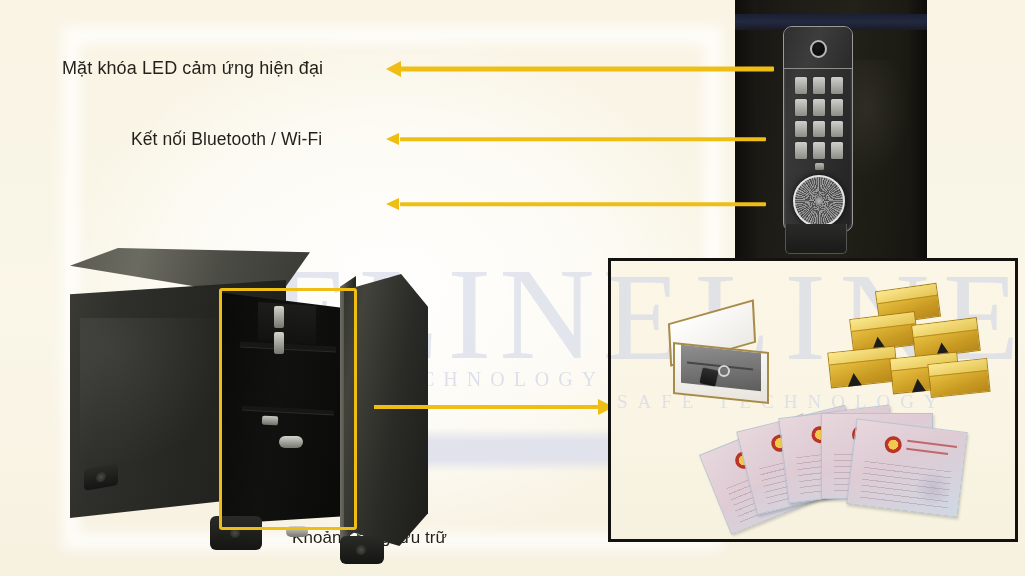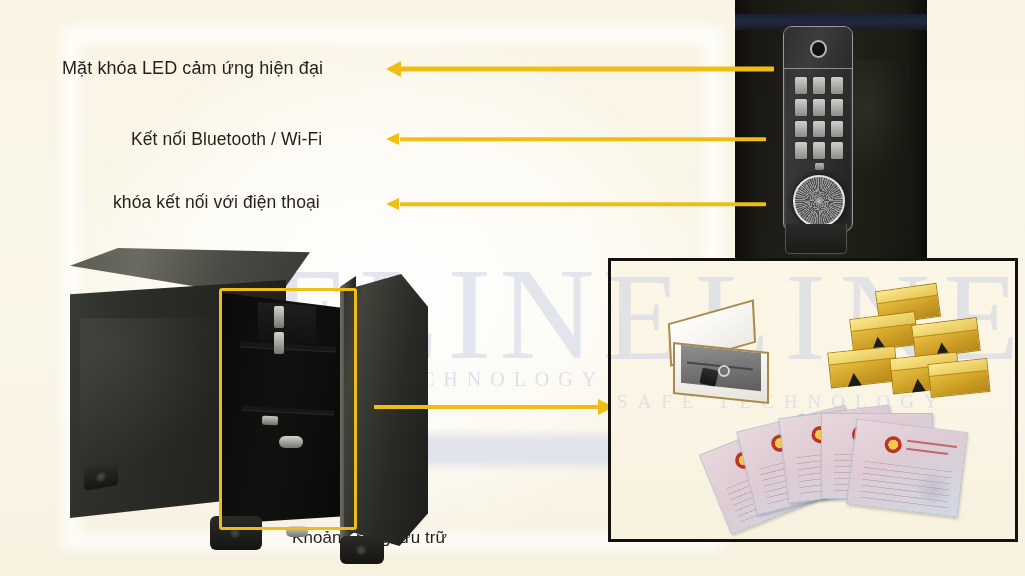--- a/index.html
+++ b/index.html
@@ -411,21 +411,20 @@
     <div class="shaft" style="width:366px;height:3.5px;"></div>
   </div>
 
   <div class="arrow thin" style="left:386px; top:196px; width:380px; height:16px;">
     <div class="head"></div>
     <div class="shaft" style="width:366px;height:3.5px;"></div>
   </div>
 
   <div class="caption c1">Mặt khóa LED cảm ứng hiện đại</div>
   <div class="caption c2">Kết nối Bluetooth / Wi-Fi</div>
-  <div class="caption c3">khóa kết nối với điện thoại</div>
   <div class="caption bottom">Khoảng rộng lưu trữ</div>
 
   <div class="safe">
     <div class="safe-top"></div>
     <div class="safe-body"></div>
     <div class="safe-body-sheen"></div>
 
     <div class="safe-cavity"></div>
     <div class="cavity-back"></div>
     <div class="cavity-shelf s1"></div>

